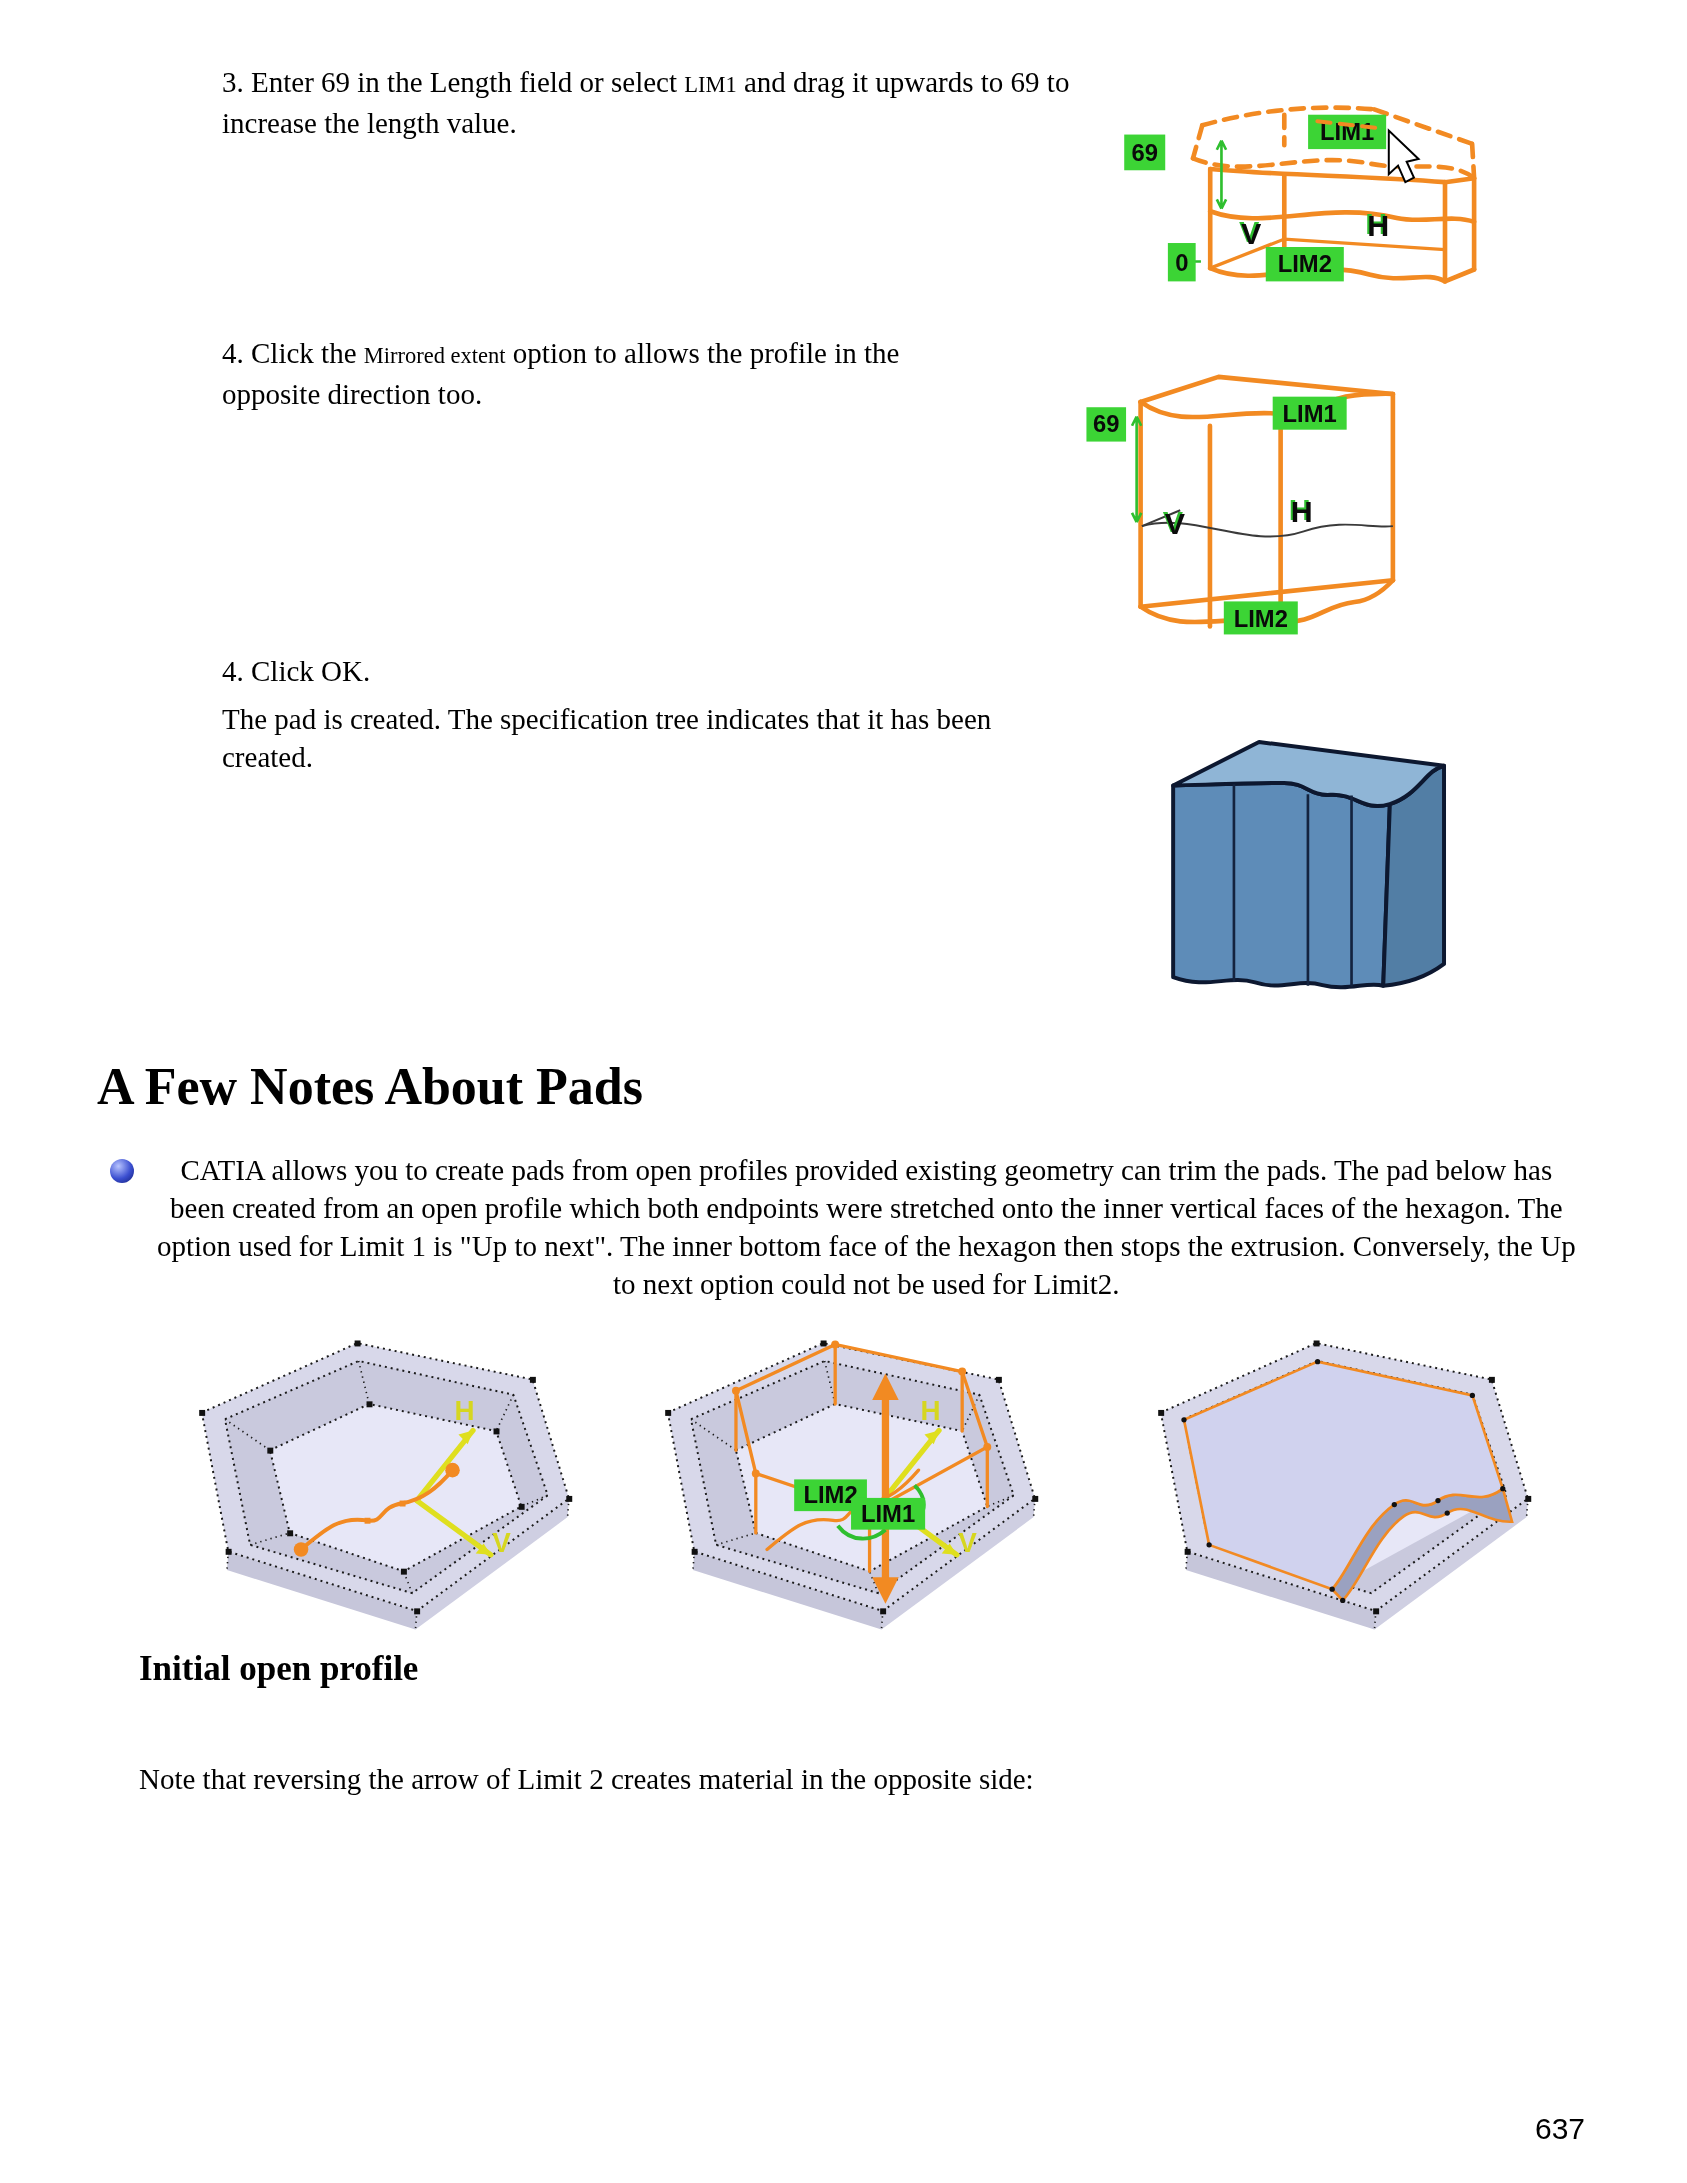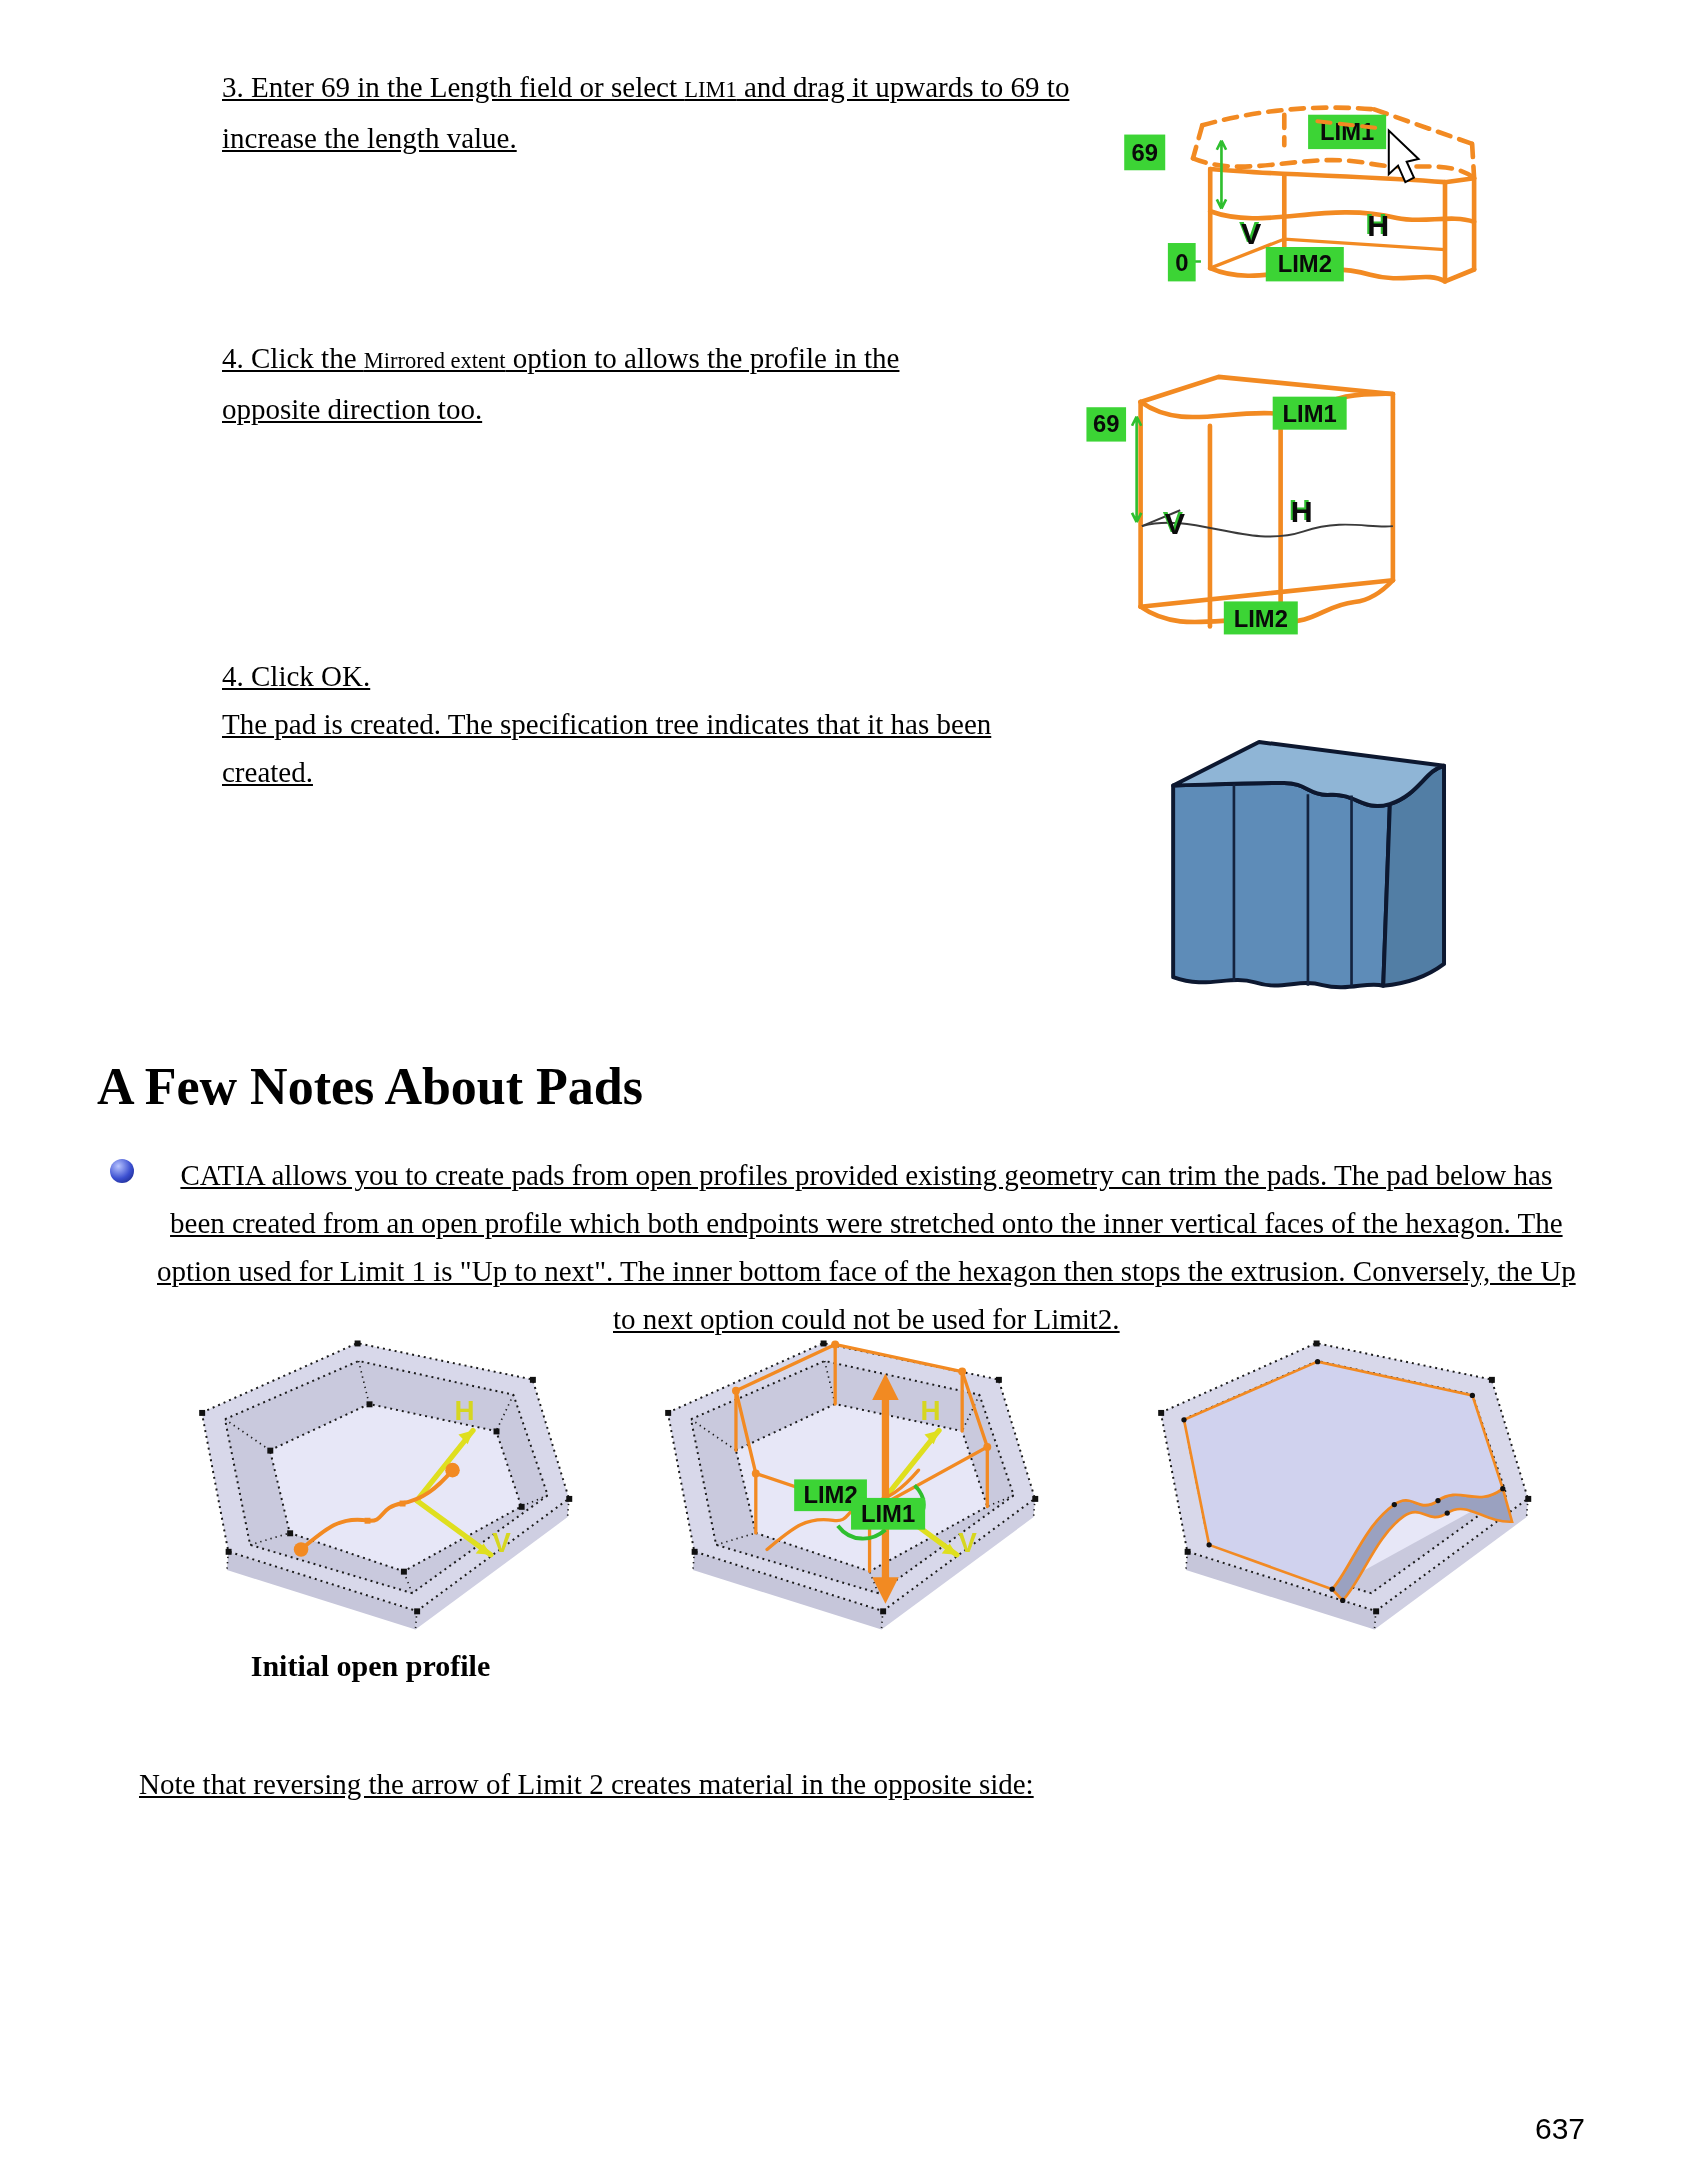--- a/index.html
+++ b/index.html
@@ -1,22 +1,22 @@
 <!DOCTYPE html>
 <html style="font-size:10.6px"><head>
 <meta charset="utf-8">
 <style>
   html,body{margin:0;padding:0;background:#ffffff;}
   .page{position:relative;width:1687px;height:2183px;background:#ffffff;overflow:hidden;
         font-family:"Liberation Serif", serif;color:#000;}
   .abs{position:absolute;}
-  .body-text{font-size:29px;line-height:48px;white-space:nowrap;text-decoration:underline;}
+  .body-text{font-size:29px;line-height:38px;white-space:nowrap;}
   .inline-small{font-size:22.5px;}
   .heading{font-size:52px;font-weight:bold;white-space:nowrap;}
-  .caption{font-size:30px;font-weight:bold;text-align:center;}
+  .caption{font-size:35px;font-weight:bold;}
   .pagenum{font-family:"Liberation Sans", sans-serif;font-size:30px;}
   .sphere{width:24px;height:24px;border-radius:50%;
           background:radial-gradient(circle at 35% 30%, #b8c4ff, #3a4ed0 55%, #16227e 95%);}
   
   .o-line{stroke:#F28A22;stroke-width:7;fill:none;stroke-linecap:round;stroke-linejoin:round;}
   .o-thin{stroke:#F28A22;stroke-width:5;fill:none;stroke-linecap:round;}
   .o-dash{stroke:#F28A22;stroke-width:7;fill:none;stroke-dasharray:20 14;stroke-linecap:round;}
   .g-line{stroke:#2FBF2F;stroke-width:4;fill:none;}
   .lbl-box{fill:#3CD435;}
   .lbl-txt{font-family:"Liberation Sans", sans-serif;font-size:36px;font-weight:bold;fill:#0a0a0a;text-anchor:middle;}

